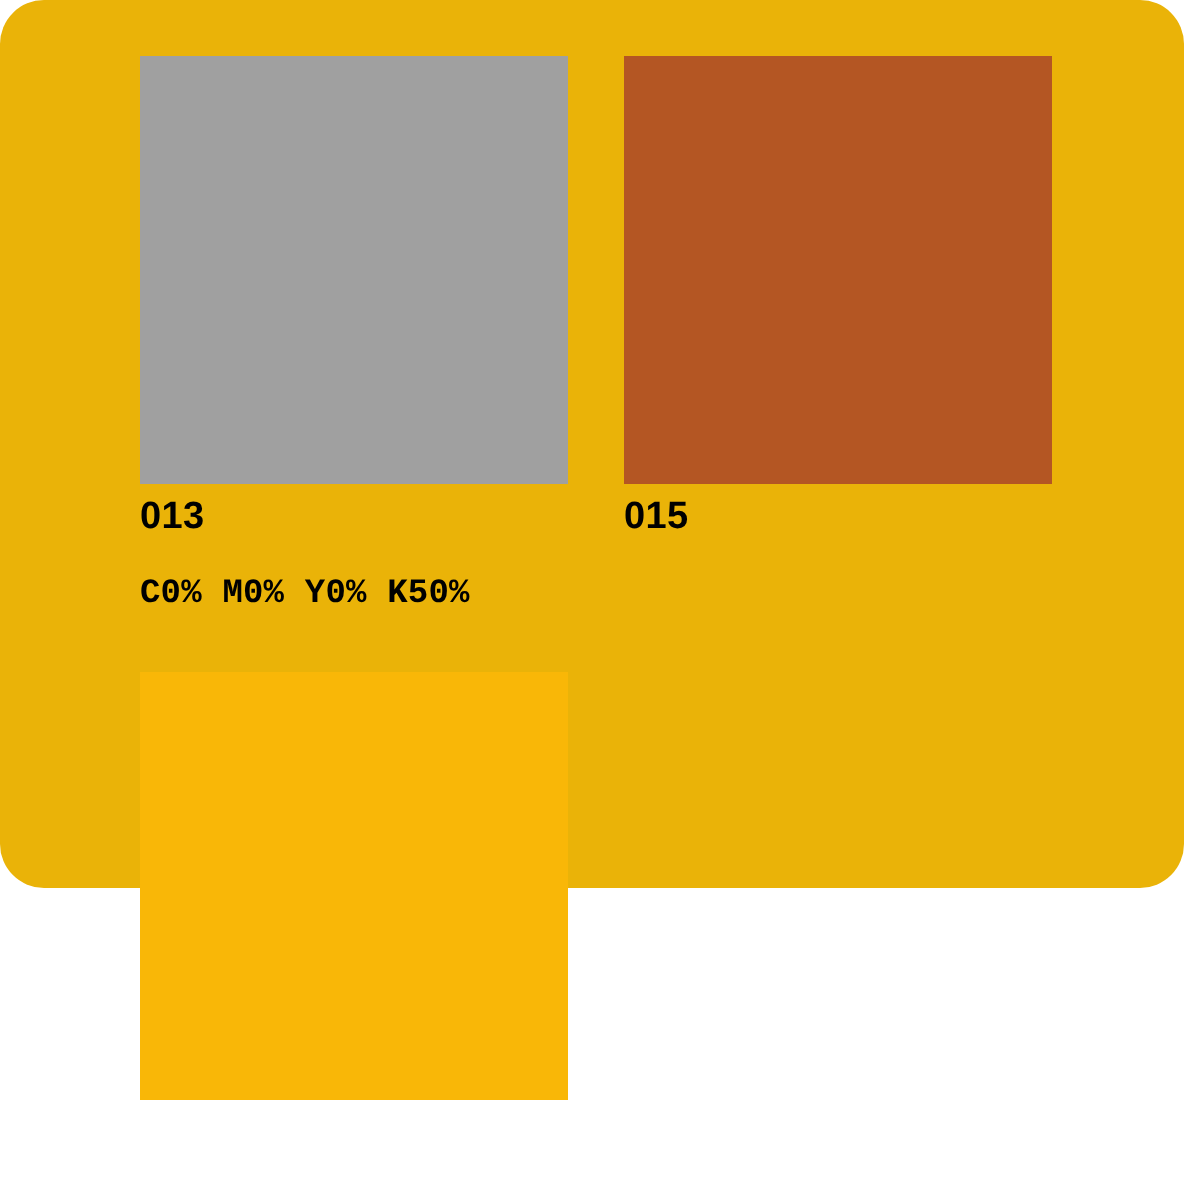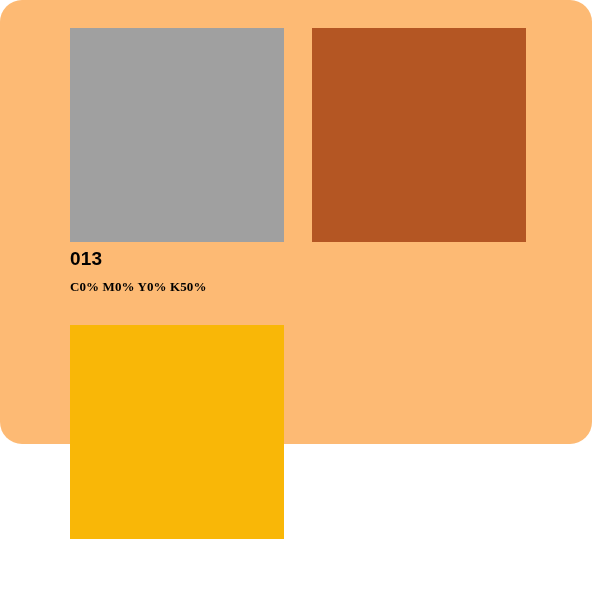--- a/index.html
+++ b/index.html
@@ -11,21 +11,21 @@
   body {
     width: 592px;
     height: 592px;
     font-family: "Liberation Sans", sans-serif;
     -webkit-font-smoothing: none;
   }
   #swatch-sheet {
     position: relative;
     width: 592px;
     height: 444px;
-    background: #fdba74;
+    background: #eab308;
     box-sizing: border-box;
     border-radius: 22px;
   }
   .swatch-grid {
     position: absolute;
     left: 70px;
     top: 28px;
     width: 453px;
     display: grid;
     grid-template-columns: 214px 214px;
@@ -48,27 +48,27 @@
   }
   .swatch-code {
     font-family: "Liberation Sans", sans-serif;
     font-size: 19px;
     font-weight: bold;
     line-height: 22px;
     color: #000000;
     letter-spacing: 0.2px;
   }
   .swatch-formula {
-    font-family: Liberation Serif, serif;
-    font-size: 13px;
+    font-family: Liberation Mono, monospace;
+    font-size: 17px;
     font-weight: bold;
     line-height: 17px;
     color: #000000;
     letter-spacing: 0.1px;
-    margin-top: 8px;
+    margin-top: 19px;
     white-space: nowrap;
   }
 </style>
 </head>
 <body style="background: rgb(255, 255, 255);">
 
 <div id="swatch-sheet">
 
   <div class="swatch-grid">
 
@@ -77,20 +77,21 @@
       <div class="swatch-caption">
         <div class="swatch-code">013</div>
         <div class="swatch-formula">C0% M0% Y0% K50%</div>
       </div>
     </div>
 
 
     <div class="swatch-cell">
       <div class="swatch-chip" style="background: rgb(180, 86, 35);"></div>
       <div class="swatch-caption">
+        <div class="swatch-code">015</div>
       </div>
     </div>
 
     <div class="swatch-cell">
       <div class="swatch-chip" style="background: rgb(249, 183, 7);"></div>
     </div>
 
   </div>
 </div>
 

